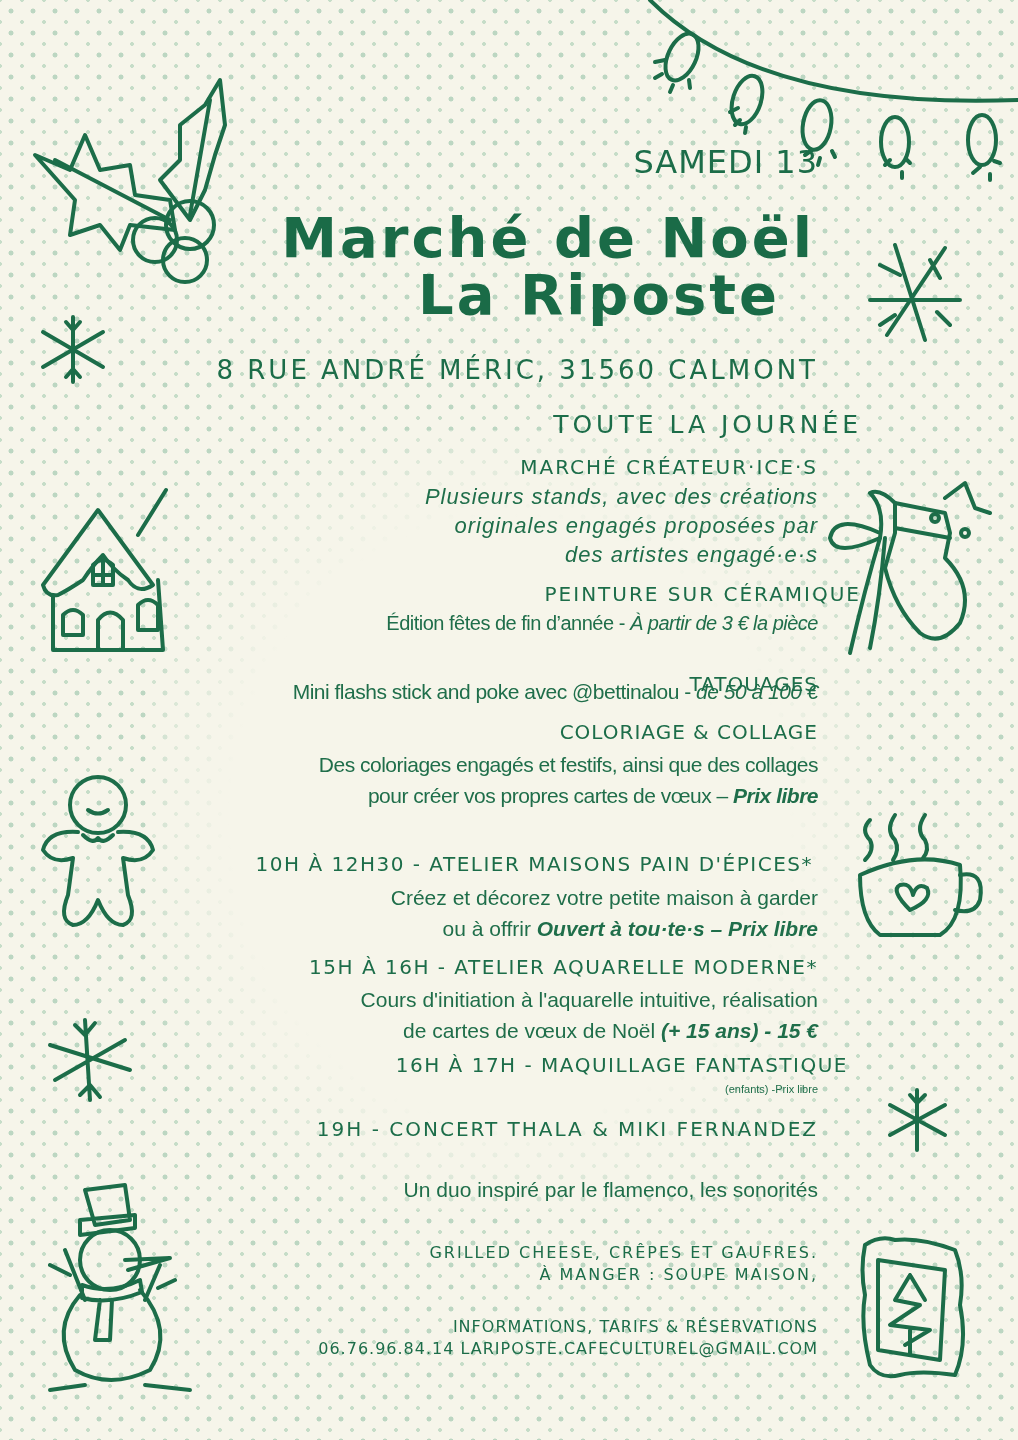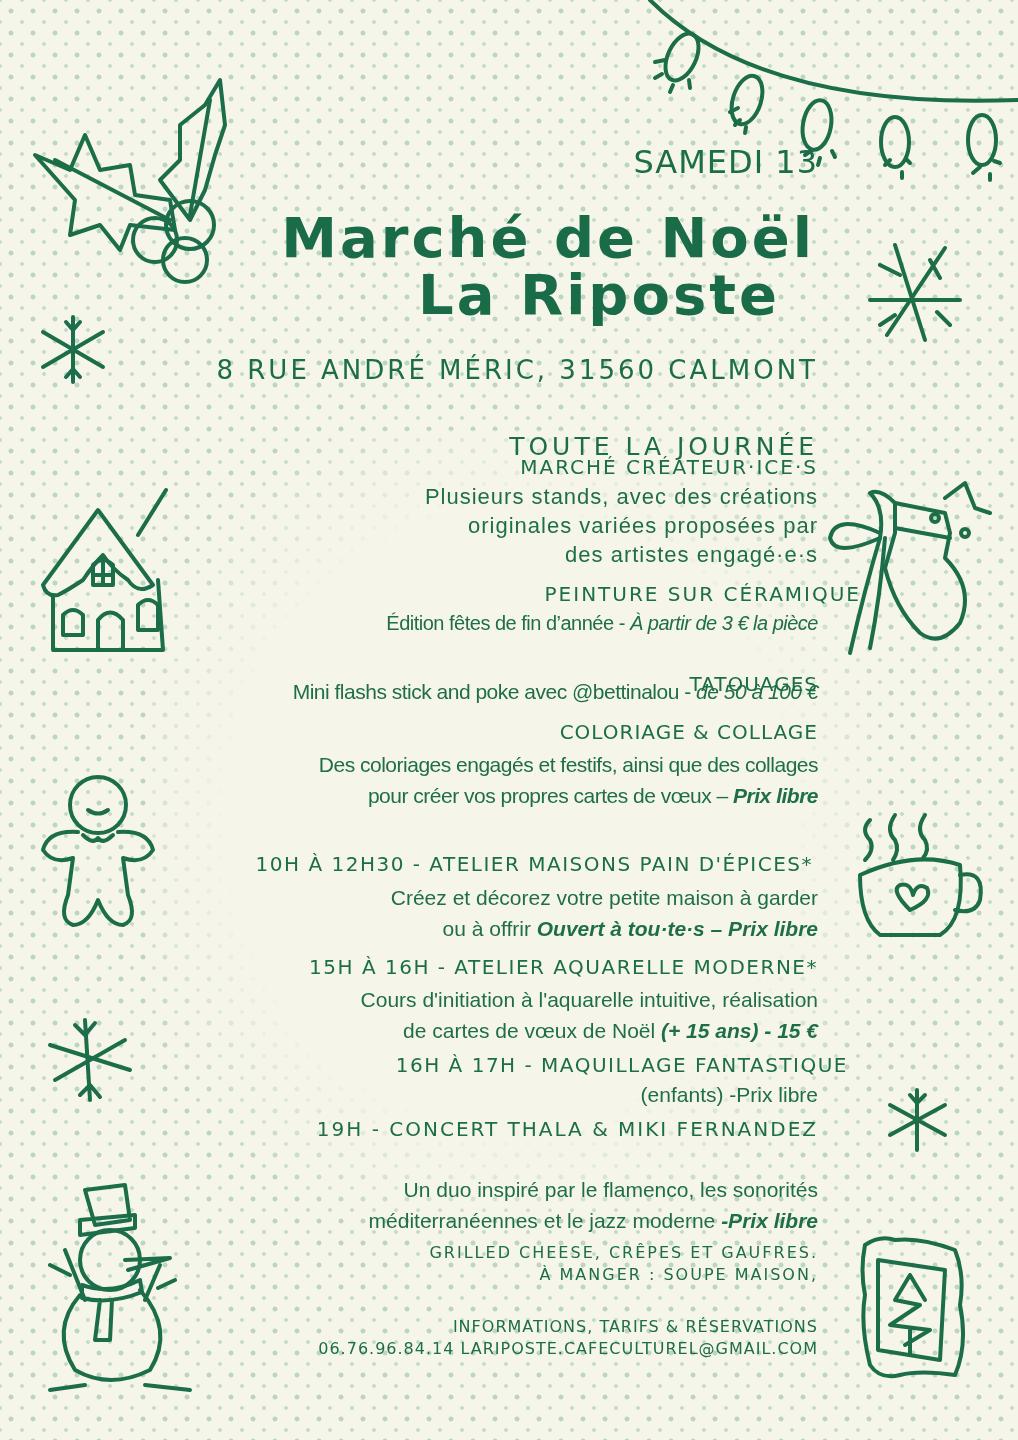--- a/index.html
+++ b/index.html
@@ -144,26 +144,26 @@
     <path d="M18 25 L85 35 L80 125 L18 115 Z"></path>
     <path d="M50 40 L35 65 L60 70 L30 90 L70 95 L45 110 M50 40 L65 65 M50 95 L50 120"></path>
   </svg>
 </div>
 
 <div class="block hand" style="top:143px;font-size:32px;letter-spacing:1px;">SAMEDI 13</div>
 <div class="block title" style="top:205px;font-size:56px;letter-spacing:3px;left:-3px;">Marché de Noël</div>
 <div class="block title" style="top:262px;font-size:56px;letter-spacing:3px;left:-38px;">La Riposte</div>
 <div class="block hand" style="top:355px;font-size:26px;letter-spacing:3px;">8 RUE ANDRÉ MÉRIC, 31560 CALMONT</div>
 
-<div class="block hand" style="top:432px;font-size:25px;letter-spacing:4px;">TOUTE LA JOURNÉE</div>
+<div class="block hand" style="top:410px;font-size:25px;letter-spacing:4px;padding-left:44px;">TOUTE LA JOURNÉE</div>
 
 <div class="block hand" style="top:455px;font-size:20px;letter-spacing:2px;">MARCHÉ CRÉATEUR·ICE·S</div>
-<div class="block body" style="top:482px;font-size:22px;line-height:29px;letter-spacing:1px;">
+<div class="block body" style="top:482px;font-size:22px;line-height:29px;letter-spacing:1px;font-style:italic;">
   <div>Plusieurs stands, avec des créations</div>
-  <div>originales variées proposées par</div>
+  <div>originales engagés proposées par</div>
   <div>des artistes engagé·e·s</div>
 </div>
 
 <div class="block hand" style="top:582px;font-size:20px;letter-spacing:2px;margin-left:43px;">PEINTURE SUR CÉRAMIQUE</div>
 <div class="block body" style="top:612px;font-size:20px;letter-spacing:-0.5px;">
   <span>Édition fêtes de fin d’année - </span><span class="em" style="font-weight:400;">À partir de 3 € la pièce</span>
 </div>
 
 <div class="block hand" style="top:650px;font-size:20px;letter-spacing:1px;margin-top:22px;">TATOUAGES</div>
 <div class="block body" style="top:680px;font-size:21px;letter-spacing:-0.5px;">
@@ -182,26 +182,25 @@
   <div><span>ou à offrir </span><span class="em">Ouvert à tou·te·s – Prix libre</span></div>
 </div>
 
 <div class="block hand" style="top:955px;font-size:20px;letter-spacing:1.5px;">15H À 16H - ATELIER AQUARELLE MODERNE*</div>
 <div class="block body" style="top:984px;font-size:21px;line-height:31px;">
   <div>Cours d'initiation à l'aquarelle intuitive, réalisation</div>
   <div><span>de cartes de vœux de Noël  </span><span class="em">(+ 15 ans) - 15 €</span></div>
 </div>
 
 <div class="block hand" style="top:1053px;font-size:20px;letter-spacing:1.5px;left:30px;">16H À 17H - MAQUILLAGE FANTASTIQUE</div>
-<div class="block body" style="top:1083px;font-size:21px;">(enfants) -Prix libre</div>
+<div class="block body" style="top:1083px;font-size:11px;">(enfants) -Prix libre</div>
 
 <div class="block hand" style="top:1117px;font-size:20px;letter-spacing:2px;">19H - CONCERT THALA &amp; MIKI FERNANDEZ</div>
 <div class="block body" style="top:1174px;font-size:21px;line-height:31px;">
   <div>Un duo inspiré par le flamenco, les sonorités</div>
-  <div><span>méditerranéennes et le jazz moderne </span><span class="em">-Prix libre</span></div>
 </div>
 
 <div class="block hand" style="top:1242px;font-size:16px;line-height:22px;letter-spacing:2px;">
   <div>GRILLED CHEESE, CRÊPES ET GAUFRES.</div>
   <div>À MANGER : SOUPE MAISON,</div>
 </div>
 
 <div class="block hand" style="top:1316px;font-size:16px;line-height:22px;letter-spacing:1px;">
   <div>INFORMATIONS, TARIFS &amp; RÉSERVATIONS</div>
   <div>

